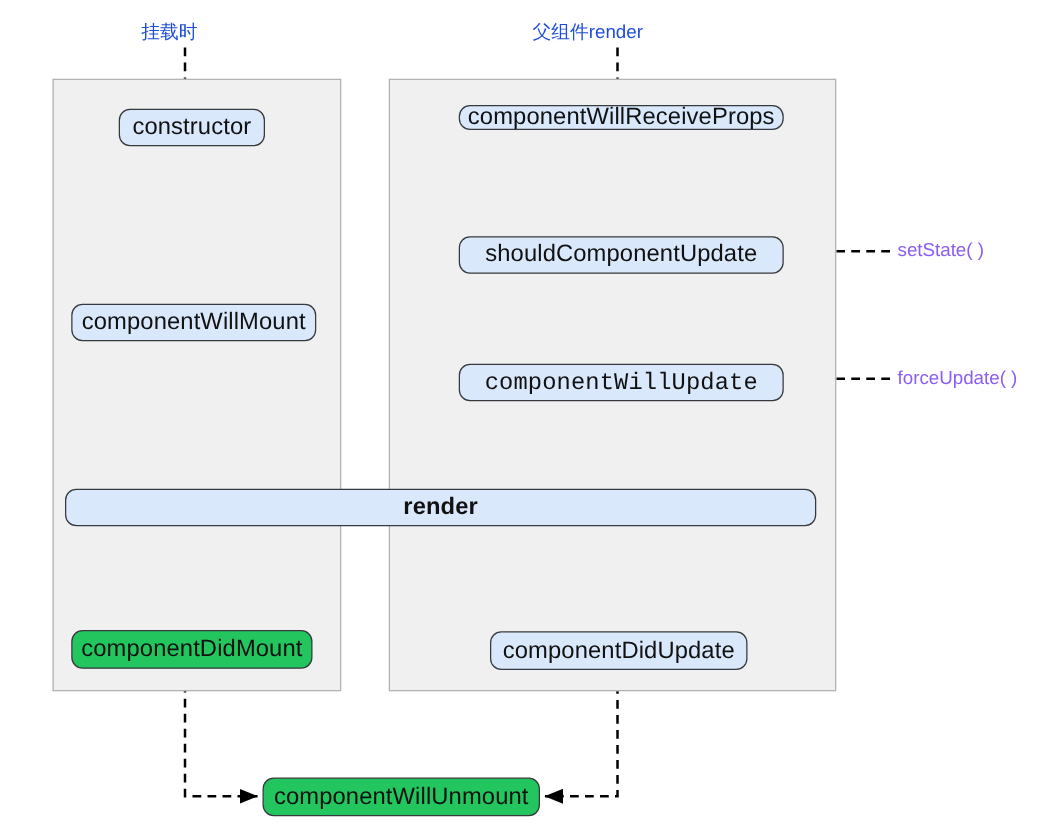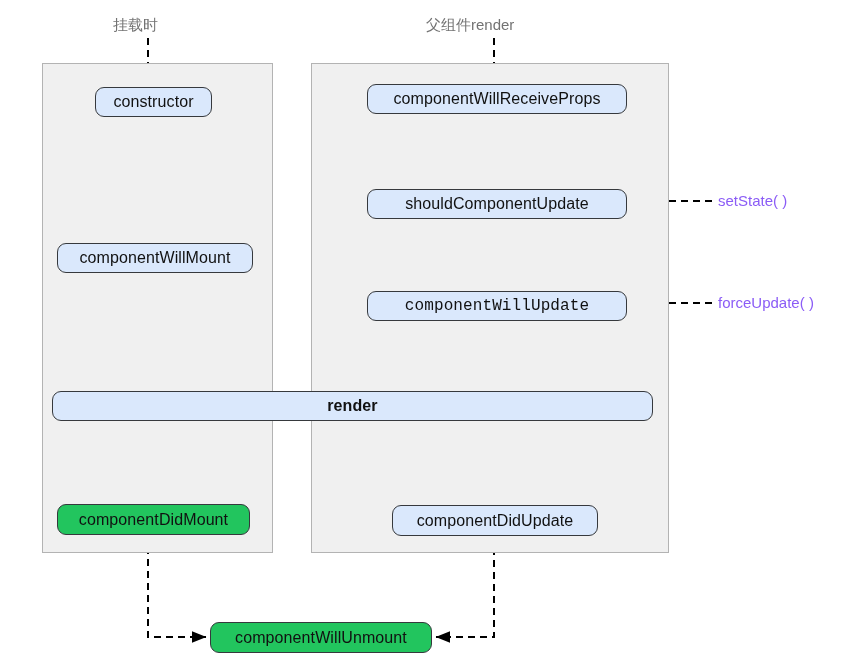--- a/index.html
+++ b/index.html
@@ -33,48 +33,48 @@
   .panel-update { left: 311px; top: 63px; width: 358px; height: 490px; }
 
   .node {
     position: absolute;
     box-sizing: border-box;
     border-radius: 9px;
     border: 1.4px solid #36393d;
     display: flex;
     align-items: center;
     justify-content: center;
-    font-size: 16px;
+    font-size: 19px;
     color: #111111;
     white-space: nowrap;
     letter-spacing: 0.1px;
   }
   .node.blue  { background: #dae8fc; }
   .node.green { background: #22c55e; }
   .node.bar   { font-weight: bold; }
 
   .caption {
     position: absolute;
     font-size: 15px;
-    color: #737373;
+    color: #1d4ed8;
     white-space: nowrap;
   }
   .side-label {
     position: absolute;
     font-size: 15px;
     color: #8b5cf6;
     white-space: nowrap;
   }
 
   
   #n-constructor            { left: 95px;  top: 87px;  width: 117px; height: 30px; }
   #n-componentWillMount     { left: 57px;  top: 243px; width: 196px; height: 30px; }
   #n-render                 { left: 52px;  top: 391px; width: 601px; height: 30px; }
   #n-componentDidMount      { left: 57px;  top: 504px; width: 193px; height: 31px; }
-  #n-componentWillReceiveProps { left: 367px; top: 84px;  width: 260px; height: 30px; }
+  #n-componentWillReceiveProps { left: 367px; top: 84px;  width: 260px; height: 20px; }
   #n-shouldComponentUpdate  { left: 367px; top: 189px; width: 260px; height: 30px; }
   #n-componentWillUpdate    { left: 367px; top: 291px; width: 260px; height: 30px; font-family: Liberation Mono, monospace; }
   #n-componentDidUpdate     { left: 392px; top: 505px; width: 206px; height: 31px; }
   #n-componentWillUnmount   { left: 210px; top: 622px; width: 222px; height: 31px; }
 
   #cap-mount  { left: 113px; top: 16px; }
   #cap-update { left: 426px; top: 16px; }
   #lbl-setState    { left: 718px; top: 192px; }
   #lbl-forceUpdate { left: 718px; top: 294px; }
 </style>

